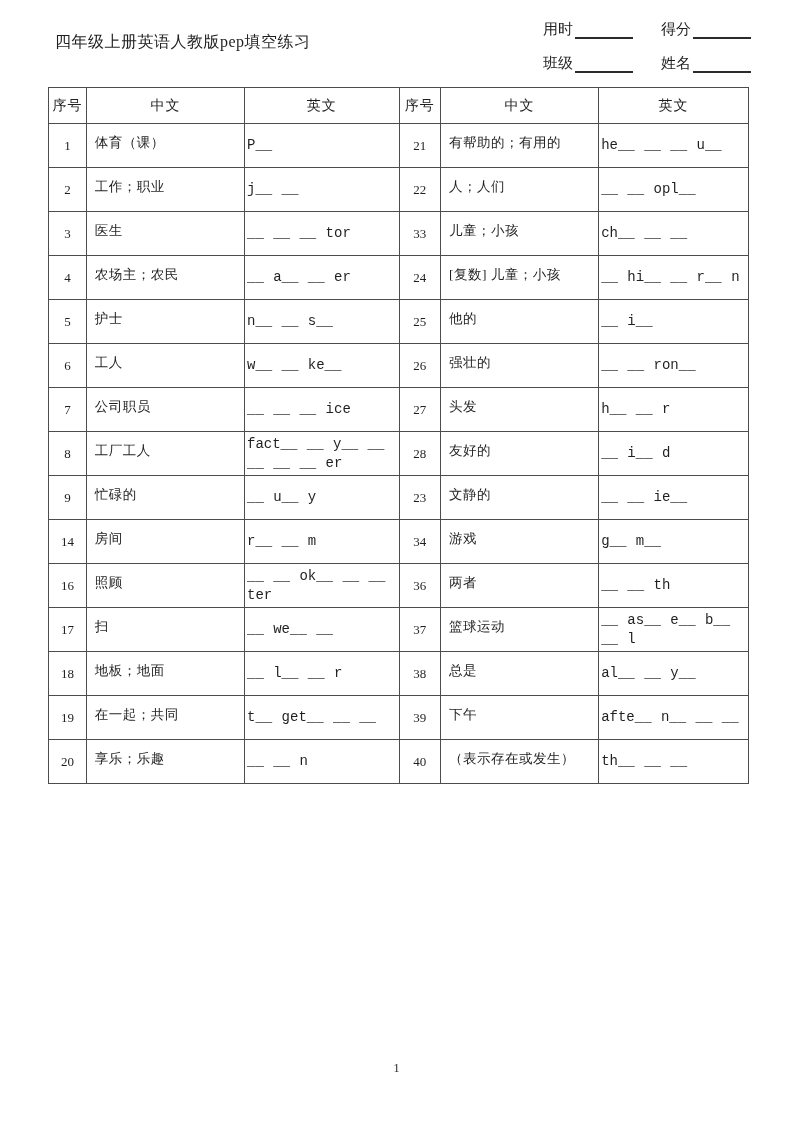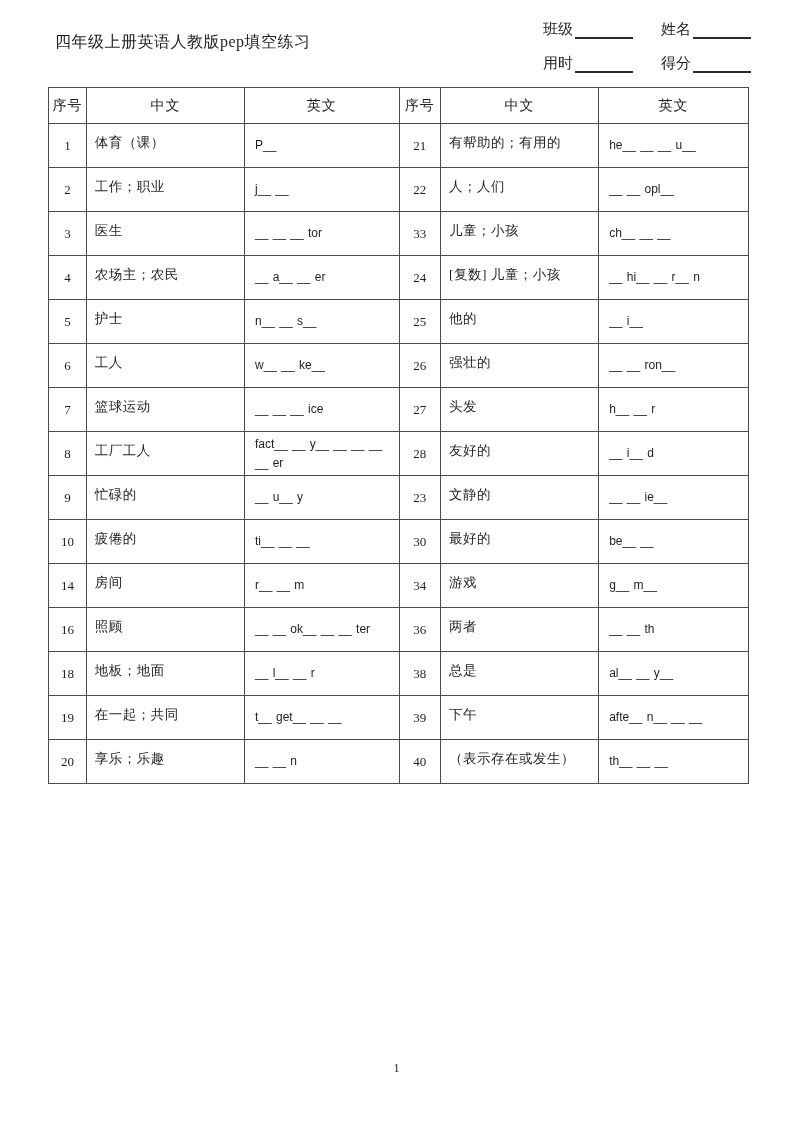--- a/index.html
+++ b/index.html
@@ -52,23 +52,23 @@
     height: 36px;
     font-size: 14px;
     font-weight: 400;
     text-align: center;
     letter-spacing: 1px;
   }
   .vocab td { height: 44px; vertical-align: middle; }
   td.num { text-align: center; font-size: 13px; }
   td.cn  { font-size: 13.5px; padding: 2px 2px 8px 8px; letter-spacing: 0.5px; }
   td.en  {
-    font-family: Liberation Sans, sans-serif;
-    font-size: 12px;
-    padding: 2px 2px 2px 10px;
+    font-family: Liberation Mono, monospace;
+    font-size: 14px;
+    padding: 2px 2px 2px 2px;
     line-height: 19px;
     word-spacing: 1px;
   }
   .page-number {
     position: absolute;
     left: 0;
     right: 0;
     top: 1060px;
     text-align: center;
     font-size: 13px;
@@ -76,35 +76,35 @@
   }
 </style>
 </head>
 <body>
 
 <div class="top">
   <h1 class="title">四年级上册英语人教版pep填空练习</h1>
   <div class="fields">
     <div class="field-row">
       <span class="field">
-        <span>班级</span>
-          <span class="blank-line"></span>
-      </span>
-      <span class="field">
-        <span>姓名</span>
+        <span>用时</span>
+          <span class="blank-line"></span>
+      </span>
+      <span class="field">
+        <span>得分</span>
           <span class="blank-line"></span>
       </span>
     </div>
     <div class="field-row">
       <span class="field">
-        <span>用时</span>
-          <span class="blank-line"></span>
-      </span>
-      <span class="field">
-        <span>得分</span>
+        <span>班级</span>
+          <span class="blank-line"></span>
+      </span>
+      <span class="field">
+        <span>姓名</span>
           <span class="blank-line"></span>
       </span>
     </div>
   </div>
 </div>
 
 <table class="vocab">
   <colgroup>
     <col style="width:5.4%">
     <col style="width:22.6%">
@@ -173,21 +173,21 @@
     <td class="num">6</td>
     <td class="cn">工人</td>
     <td class="en">w__ __ ke__</td>
     <td class="num">26</td>
     <td class="cn">强壮的</td>
     <td class="en">__ __ ron__</td>
   </tr>
 
   <tr>
     <td class="num">7</td>
-    <td class="cn">篮球运动</td>
+    <td class="cn">公司职员</td>
     <td class="en">__ __ __ ice</td>
     <td class="num">27</td>
     <td class="cn">头发</td>
     <td class="en">h__ __ r</td>
   </tr>
 
   <tr>
     <td class="num">8</td>
     <td class="cn">工厂工人</td>
     <td class="en">fact__ __ y__ __ __ __ __ er</td>
@@ -198,28 +198,20 @@
 
   <tr>
     <td class="num">9</td>
     <td class="cn">忙碌的</td>
     <td class="en">__ u__ y</td>
     <td class="num">23</td>
     <td class="cn">文静的</td>
     <td class="en">__ __ ie__</td>
   </tr>
 
-  <tr>
-    <td class="num">10</td>
-    <td class="cn">疲倦的</td>
-    <td class="en">ti__ __ __</td>
-    <td class="num">30</td>
-    <td class="cn">最好的</td>
-    <td class="en">be__ __</td>
-  </tr>
 
 
 
 
   <tr>
     <td class="num">14</td>
     <td class="cn">房间</td>
     <td class="en">r__ __ m</td>
     <td class="num">34</td>
     <td class="cn">游戏</td>
@@ -229,20 +221,28 @@
 
   <tr>
     <td class="num">16</td>
     <td class="cn">照顾</td>
     <td class="en">__ __ ok__ __ __ ter</td>
     <td class="num">36</td>
     <td class="cn">两者</td>
     <td class="en">__ __ th</td>
   </tr>
 
+  <tr>
+    <td class="num">17</td>
+    <td class="cn">扫</td>
+    <td class="en">__ we__ __</td>
+    <td class="num">37</td>
+    <td class="cn">篮球运动</td>
+    <td class="en">__ as__ e__ b__ __ l</td>
+  </tr>
 
   <tr>
     <td class="num">18</td>
     <td class="cn">地板；地面</td>
     <td class="en">__ l__ __ r</td>
     <td class="num">38</td>
     <td class="cn">总是</td>
     <td class="en">al__ __ y__</td>
   </tr>
 

